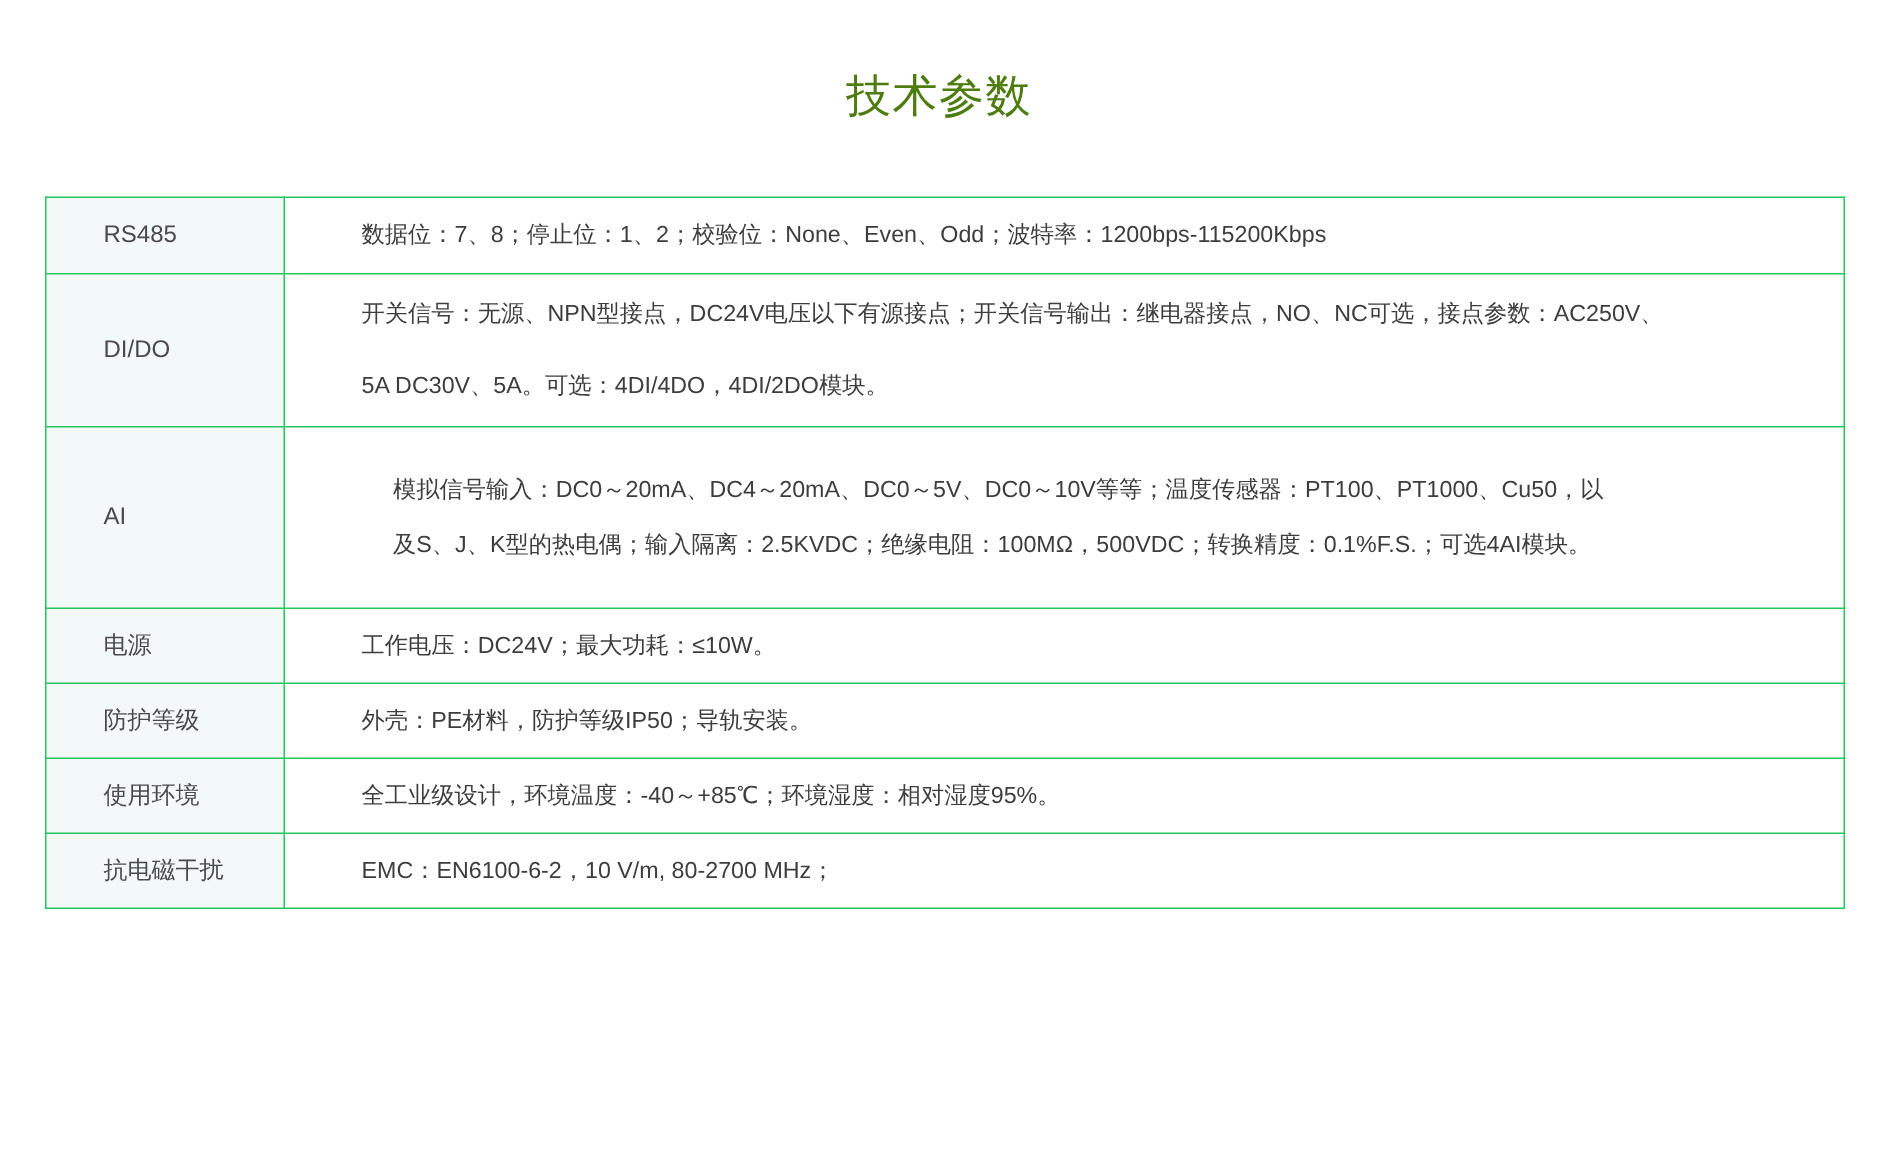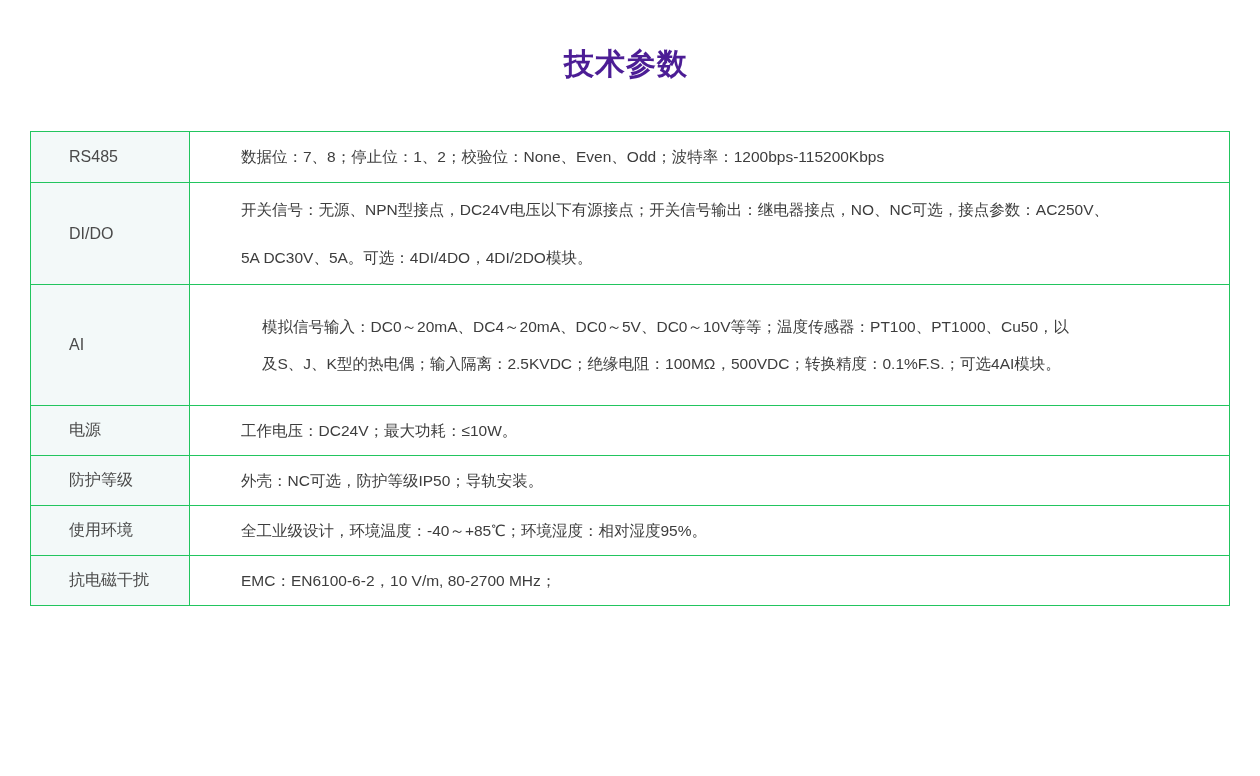--- a/index.html
+++ b/index.html
@@ -10,22 +10,22 @@
     position: relative;
     overflow: hidden;
   }
   .page-title {
     position: absolute;
     top: 44px;
     left: 0;
     width: 1252px;
     text-align: center;
     font-size: 30px;
-    font-weight: bold;
-    color: #4c1d95;
+    font-weight: normal;
+    color: #4d7c0f;
     letter-spacing: 1px;
   }
   table.spec-table {
     position: absolute;
     top: 131px;
     left: 30px;
     width: 1200px;
     border-collapse: collapse;
     table-layout: fixed;
   }
@@ -88,21 +88,21 @@
   </tr>
       <tr>
     <th>电源</th>
     <td>
           <div class="line">工作电压：DC24V；最大功耗：≤10W。</div>
         </td>
   </tr>
       <tr>
     <th>防护等级</th>
     <td>
-          <div class="line">外壳：NC可选，防护等级IP50；导轨安装。</div>
+          <div class="line">外壳：PE材料，防护等级IP50；导轨安装。</div>
         </td>
   </tr>
       <tr>
     <th>使用环境</th>
     <td>
           <div class="line">全工业级设计，环境温度：-40～+85℃；环境湿度：相对湿度95%。</div>
         </td>
   </tr>
       <tr>
     <th>抗电磁干扰</th>

